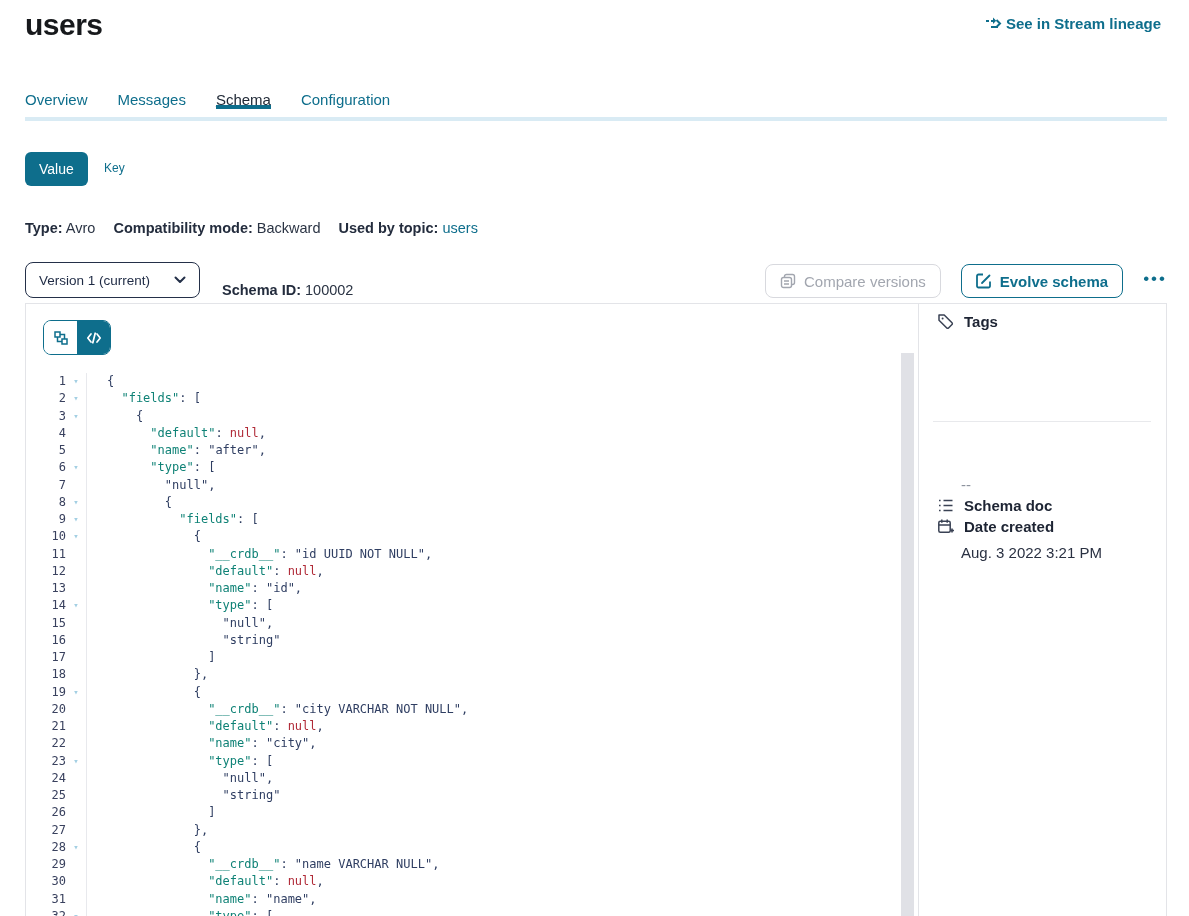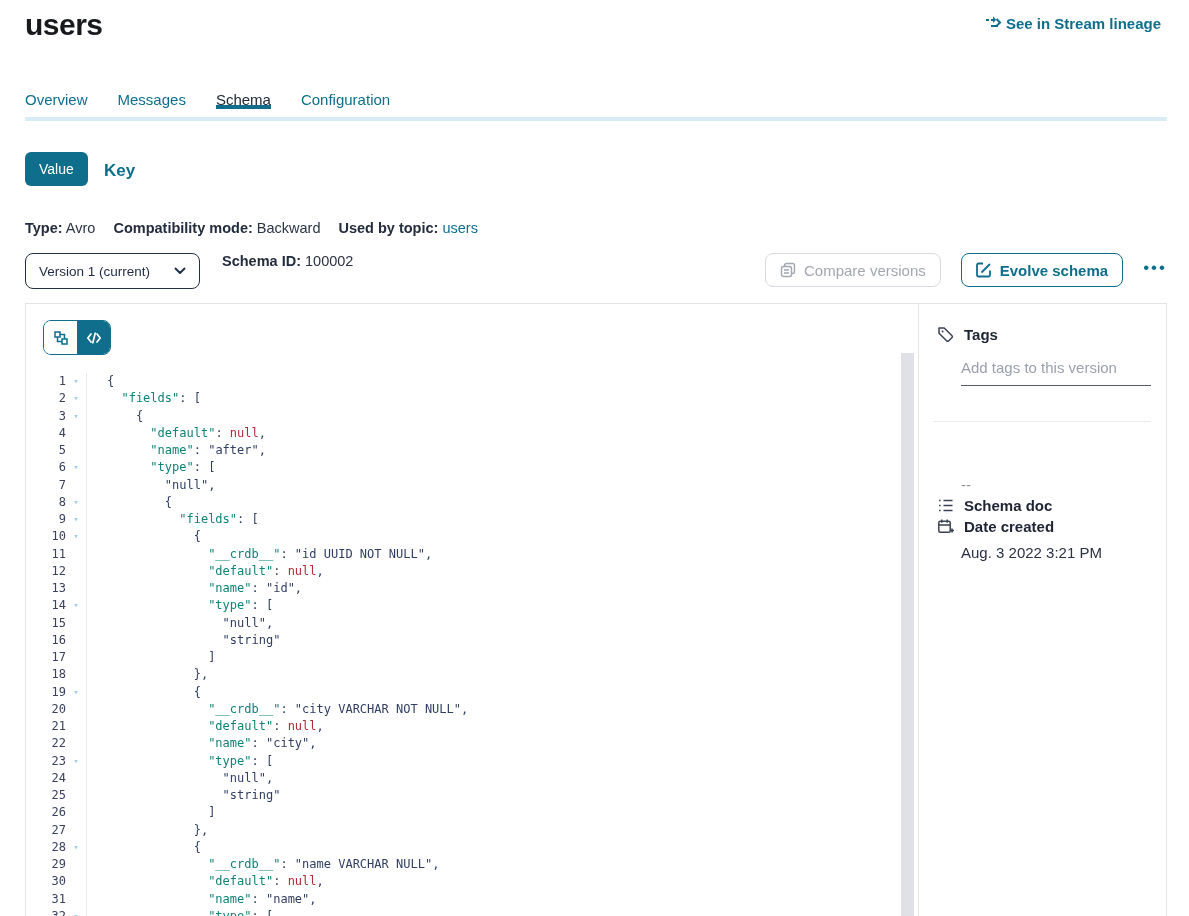--- a/index.html
+++ b/index.html
@@ -10,40 +10,40 @@
     --text-dark:#1d2433;
     --text-body:#2b3444;
     --border:#e3e4e8;
   }
   *{box-sizing:border-box;margin:0;padding:0;}
   body{font-family:"Liberation Sans",sans-serif;background:#fff;}
   .stage{position:relative;width:1189px;height:916px;background:#fff;overflow:hidden;}
 
   
   .page-title{position:absolute;left:25px;top:8px;font-size:30px;font-weight:700;letter-spacing:-0.5px;color:#17191c;}
-  .lineage-link{position:absolute;top:15px;right:28px;display:flex;align-items:flex-start;gap:4px;color:var(--accent);font-size:15px;font-weight:700;cursor:pointer;}
+  .lineage-link{position:absolute;top:15px;right:28px;display:flex;align-items:flex-end;gap:4px;color:var(--accent);font-size:15px;font-weight:700;cursor:pointer;}
 
   
   .tabs{position:absolute;left:25px;top:91px;display:flex;gap:30px;}
   .tab{font-size:15px;line-height:18px;color:var(--accent);position:relative;cursor:pointer;}
   .tab.active{color:#222b38;font-weight:400;text-decoration:underline;}
   .tab.active::after{content:"";position:absolute;left:0;right:0;bottom:0;height:4px;background:var(--accent);}
   .tabbar{position:absolute;left:25px;top:117px;width:1142px;height:4px;background:#d9ebf4;}
 
   
   .pill-btn{position:absolute;left:25px;top:152px;background:var(--accent);color:#fff;border:none;border-radius:6px;font-size:14px;padding:9px 14px;font-family:inherit;cursor:pointer;}
-  .key-link{position:absolute;left:104px;top:161px;color:var(--accent);font-size:17px;cursor:pointer;font-weight:bold;}
+  .key-link{position:absolute;left:104px;top:161px;color:var(--accent);font-size:12px;cursor:pointer;}
 
   
   .meta{position:absolute;left:25px;top:220px;display:flex;gap:18px;font-size:14.5px;color:var(--text-body);}
   .meta b{font-weight:700;color:#232c3d;}
   .meta .lnk{color:var(--accent);cursor:pointer;}
 
   
-  .controls{position:absolute;left:25px;top:253px;width:1142px;display:flex;align-items:flex-start;}
+  .controls{position:absolute;left:25px;top:262px;width:1142px;display:flex;align-items:flex-end;}
   .version-select{display:flex;align-items:center;justify-content:space-between;width:175px;height:36px;border:1px solid #243049;border-radius:8px;padding:0 13px;font-size:13.5px;color:#1e2a44;background:#fff;cursor:pointer;}
   .schema-id{margin-left:22px;font-size:14.5px;color:var(--text-body);}
   .schema-id b{color:#232c3d;}
   .right-ctl{margin-left:auto;display:flex;align-items:center;gap:20px;}
   .btn{display:flex;align-items:center;gap:8px;height:34px;padding:0 14px;border-radius:8px;background:#fff;font-family:inherit;font-size:15px;cursor:pointer;}
   .btn.disabled{border:1px solid #d8d9de;color:#a2a6af;cursor:default;}
   .btn.outline{border:1px solid var(--accent);color:var(--accent);font-weight:700;}
   .more-dots{color:var(--accent);font-size:17px;letter-spacing:2px;cursor:pointer;line-height:1;padding-bottom:6px;}
 
   
@@ -217,32 +217,31 @@
         <div class="cl"><span class="ln">31</span><span class="caret"></span><span class="cc" style="padding-left: 121.15px;"><span class="tk-k">"name"</span><span class="tk-p">: </span><span class="tk-s">"name"</span><span class="tk-p">,</span></span></div>
         <div class="cl"><span class="ln">32</span><span class="caret">▾</span><span class="cc" style="padding-left: 121.15px;"><span class="tk-k">"type"</span><span class="tk-p">: [</span></span></div>
       </div>
 
     <div class="sb-track">
       
     </div>
 
     <div class="sidebar">
 
-      <div class="sb-head" style="top:22px;">
+      <div class="sb-head" style="top:9px;">
         <span class="icn">
           <svg width="17" height="17" viewBox="0 0 17 17">
               <g fill="none" stroke="#3a4254" stroke-width="1.5">
                 <path d="M2 2h5.2L15 9.8a1.2 1.2 0 0 1 0 1.7l-3.5 3.5a1.2 1.2 0 0 1-1.7 0L2 7.2V2z" stroke-linejoin="round"></path>
                 <circle cx="5.6" cy="5.6" r="1" fill="#3a4254" stroke="none"></circle>
               </g>
             </svg>
         </span>
         <span>Tags</span>
       </div>
-      <input class="tags-input" placeholder="Add tags to this version" style="">
       <div class="sb-divider"></div>
 
       <div class="sb-head" style="top:146px;margin-top:47px;">
         <span class="icn">
           <svg width="17" height="17" viewBox="0 0 17 17">
               <g stroke="#3a4254" stroke-width="1.6">
                 <path d="M6.5 3.5h9M6.5 8.5h9M6.5 13.5h9" fill="none"></path>
                 <path d="M2 3.5h1.6M2 8.5h1.6M2 13.5h1.6"></path>
               </g>
             </svg>

